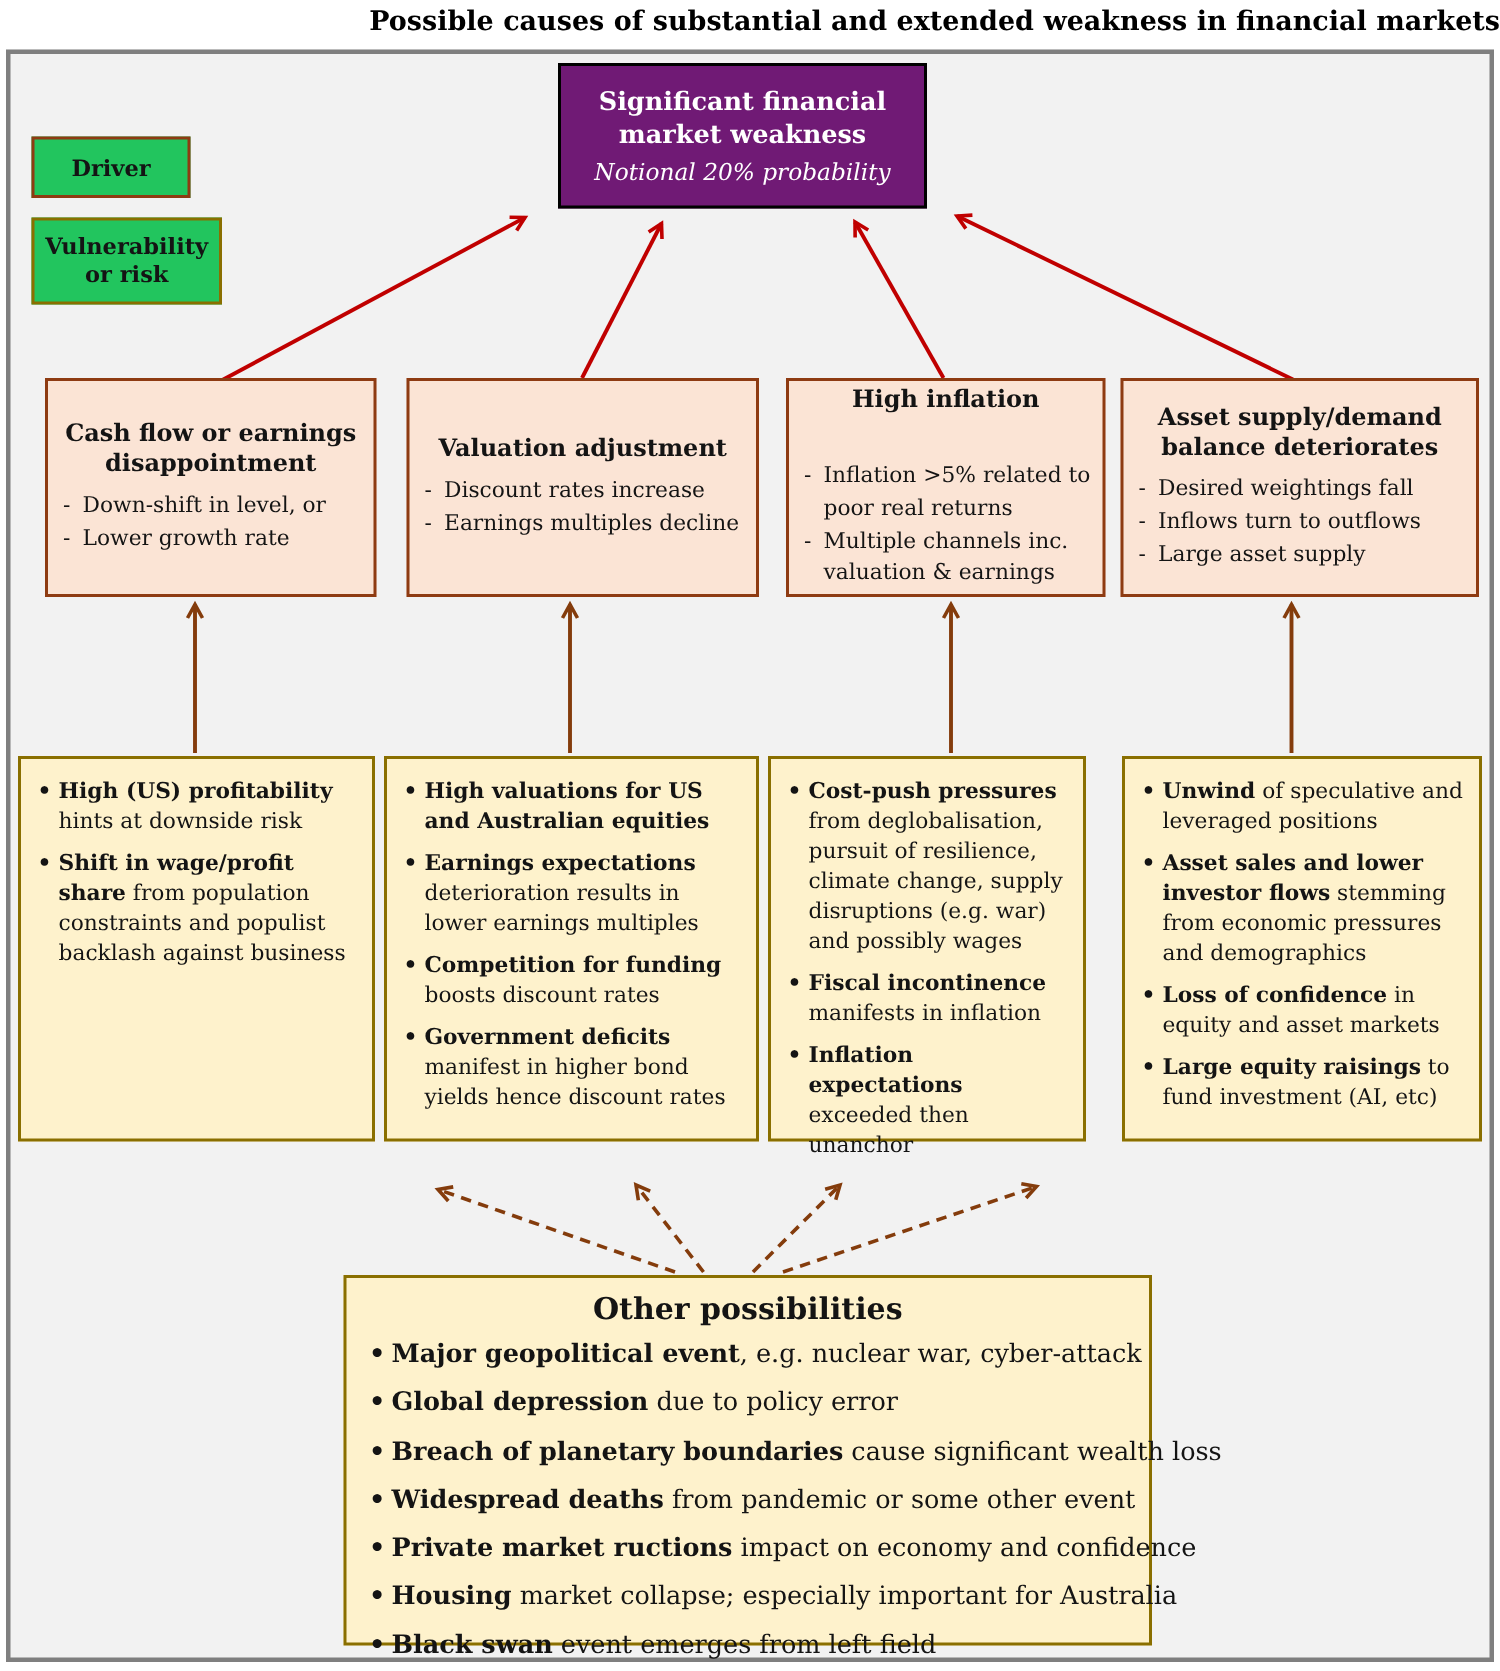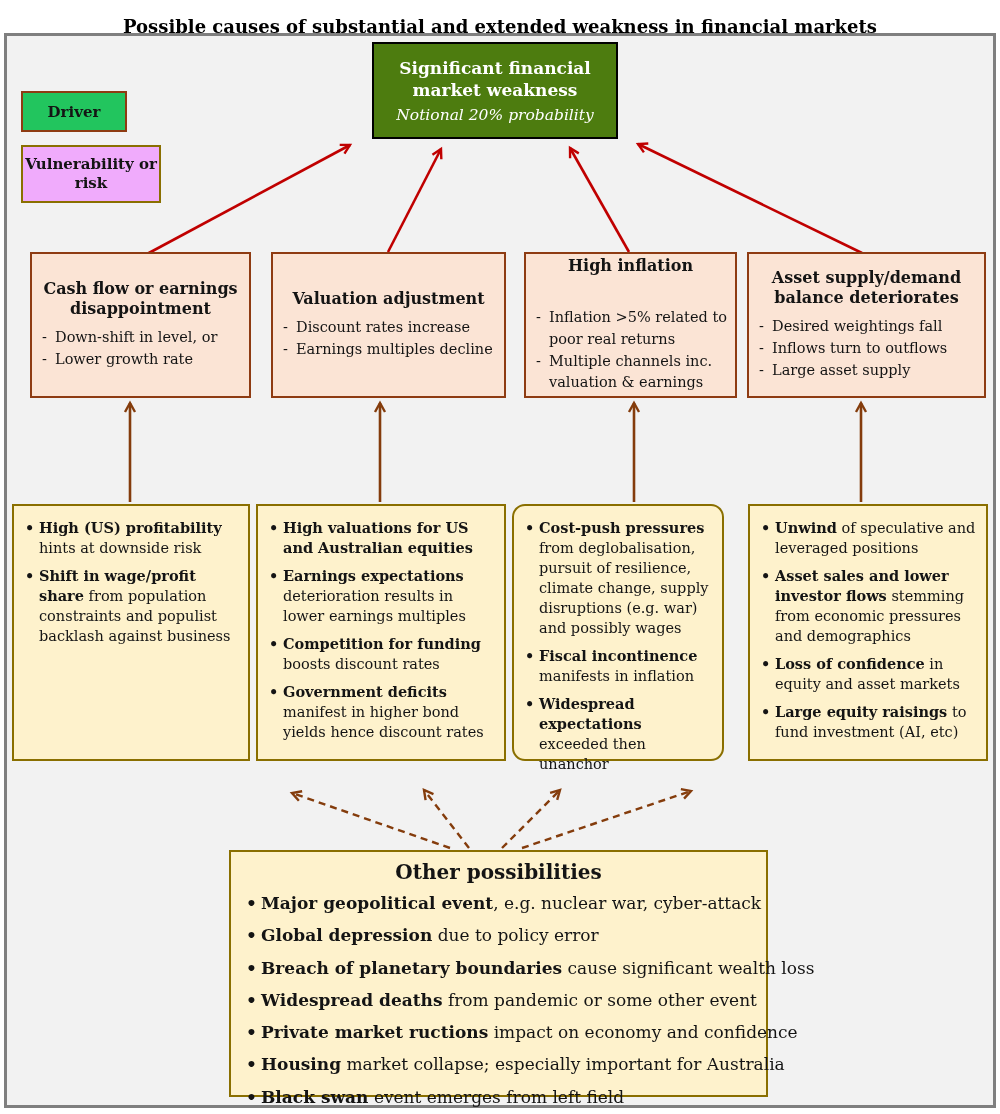--- a/index.html
+++ b/index.html
@@ -4,49 +4,49 @@
 <style>
   * { margin: 0; padding: 0; box-sizing: border-box; }
   html, body { background: #ffffff; }
   body {
     width: 1000px; height: 1114px;
     position: relative;
     font-family: "DejaVu Serif", "Liberation Serif", serif;
     color: #141414;
   }
   .title {
-    position: absolute; left: 0; top: 16px; width: 1000px;
-    text-align: center; font-size: 18px; font-weight: bold; color: #000;
+    position: absolute; left: 0; top: 4px; width: 1000px;
+    text-align: right; font-size: 18px; font-weight: bold; color: #000;
   }
   .frame {
     position: absolute; left: 4px; top: 33px; width: 992px; height: 1075px;
     background: #F2F2F2; border: 3px solid #7F7F7F;
   }
   .arrows {
     position: absolute; left: 0; top: 0; width: 1000px; height: 1114px;
     pointer-events: none;
   }
   .box { position: absolute; }
   .target-box {
     left: 372px; top: 42px; width: 246px; height: 97px;
-    background: #4d7c0f; border: 2px solid #000;
+    background: #701a75; border: 2px solid #000;
     display: flex; flex-direction: column; justify-content: center; align-items: center;
     text-align: center; color: #fff; padding: 4px 8px;
   }
   .target-box h2 { font-size: 17px; font-weight: bold; line-height: 1.3; }
   .target-box .subtitle { font-size: 15.5px; font-style: italic; margin-top: 5px; }
   .legend-driver {
     left: 21px; top: 91px; width: 106px; height: 41px;
     background: #22c55e; border: 2px solid #8E3B12;
     display: flex; align-items: center; justify-content: center;
     font-weight: bold; font-size: 15px;
   }
   .legend-vuln {
-    left: 21px; top: 145px; width: 140px; height: 58px;
-    background: #f0abfc; border: 2px solid #8A6F00;
+    left: 21px; top: 145px; width: 127px; height: 58px;
+    background: #22c55e; border: 2px solid #8A6F00;
     display: flex; align-items: center; justify-content: center; text-align: center;
     font-weight: bold; font-size: 15px; line-height: 1.25;
   }
   .driver-box {
     top: 252px; height: 146px;
     background: #FBE4D5; border: 2px solid #8E3B12;
     display: flex; flex-direction: column; justify-content: center;
     padding: 6px 8px;
   }
   .driver-box h3 {
@@ -63,21 +63,21 @@
   .vuln-box {
     top: 504px; height: 257px;
     background: #FEF2CC; border: 2px solid #8A6F00;
     padding: 12px 8px 8px 10px;
   }
   .vuln-box ul { list-style: none; font-size: 14.5px; line-height: 1.38; }
   .vuln-box li { position: relative; padding-left: 15px; margin-bottom: 8px; }
   .vuln-box li::before { content: "\2022"; position: absolute; left: 1px; font-weight: bold; }
   .v1 { left: 12px;  width: 238px; }
   .v2 { left: 256px; width: 250px; }
-  .v3 { left: 512px; width: 212px; border-radius: 13px; }
+  .v3 { left: 512px; width: 212px; }
   .v4 { left: 748px; width: 240px; }
   .other-box {
     left: 229px; top: 850px; width: 539px; height: 247px;
     background: #FEF2CC; border: 2px solid #8A6F00;
     padding: 8px 14px;
   }
   .other-box h3 { text-align: center; font-size: 20px; font-weight: bold; margin-bottom: 8px; }
   .other-box ul { list-style: none; font-size: 17px; line-height: 1.4; }
   .other-box li { position: relative; padding-left: 16px; margin-bottom: 8.5px; white-space: nowrap; }
   .other-box li::before { content: "\2022"; position: absolute; left: 1px; font-weight: bold; }
@@ -172,21 +172,21 @@
       <li><b>High valuations for US and Australian equities</b></li>
       <li><b>Earnings expectations</b> deterioration results in lower earnings multiples</li>
       <li><b>Competition for funding</b> boosts discount rates</li>
       <li><b>Government deficits</b> manifest in higher bond yields hence discount rates</li>
     </ul>
 </div>
 <div class="box vuln-box v3">
   <ul>
       <li><b>Cost-push pressures</b> from deglobalisation, pursuit of resilience, climate change, supply disruptions (e.g. war) and possibly wages</li>
       <li><b>Fiscal incontinence</b> manifests in inflation</li>
-      <li><b>Widespread expectations</b> exceeded then unanchor</li>
+      <li><b>Inflation expectations</b> exceeded then unanchor</li>
     </ul>
 </div>
 <div class="box vuln-box v4">
   <ul>
       <li><b>Unwind</b> of speculative and leveraged positions</li>
       <li><b>Asset sales and lower investor flows</b> stemming from economic pressures and demographics</li>
       <li><b>Loss of confidence</b> in equity and asset markets</li>
       <li><b>Large equity raisings</b> to fund investment (AI, etc)</li>
     </ul>
 </div>

